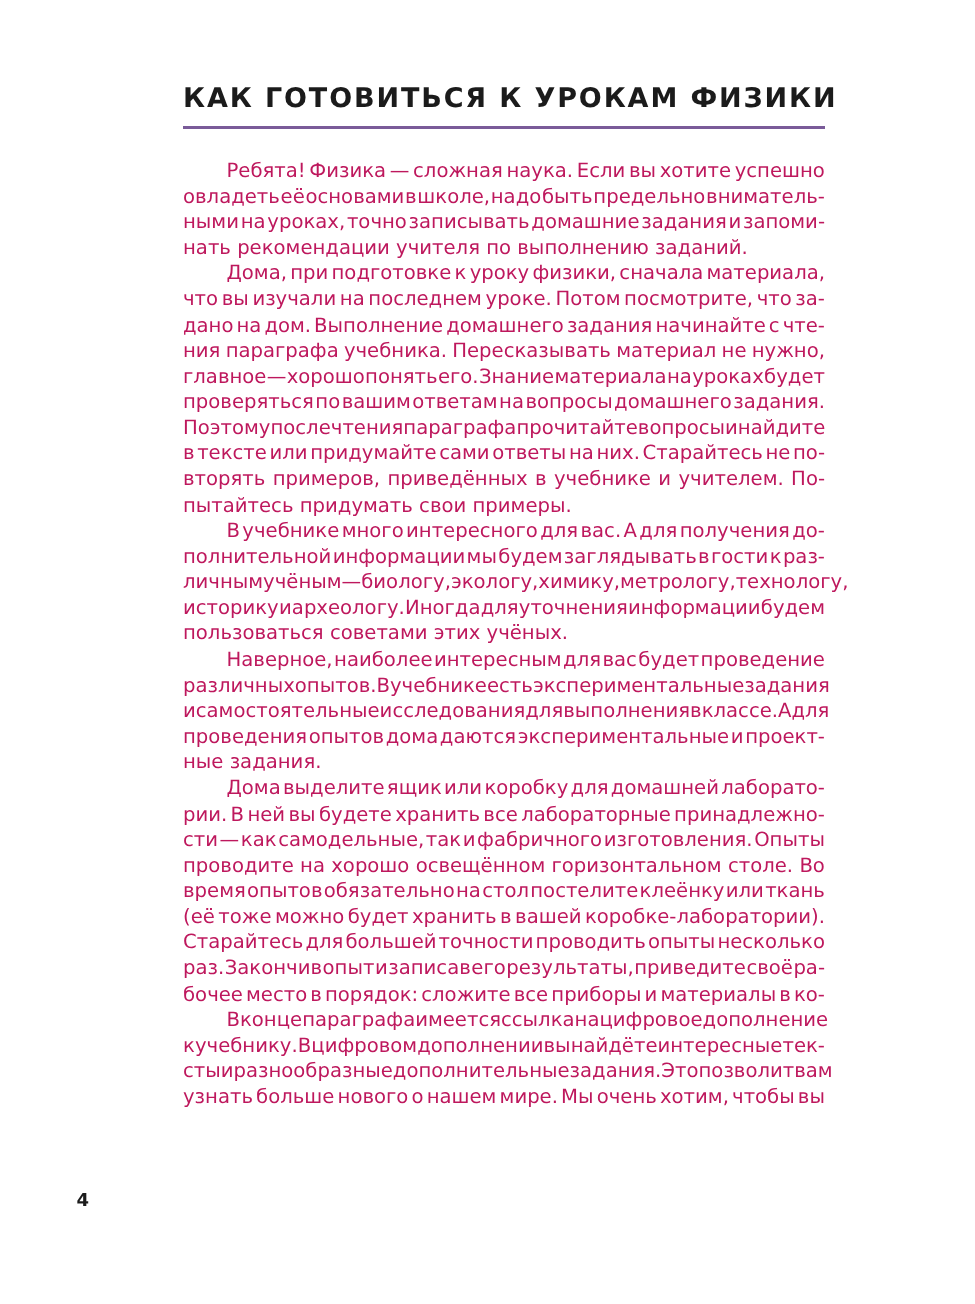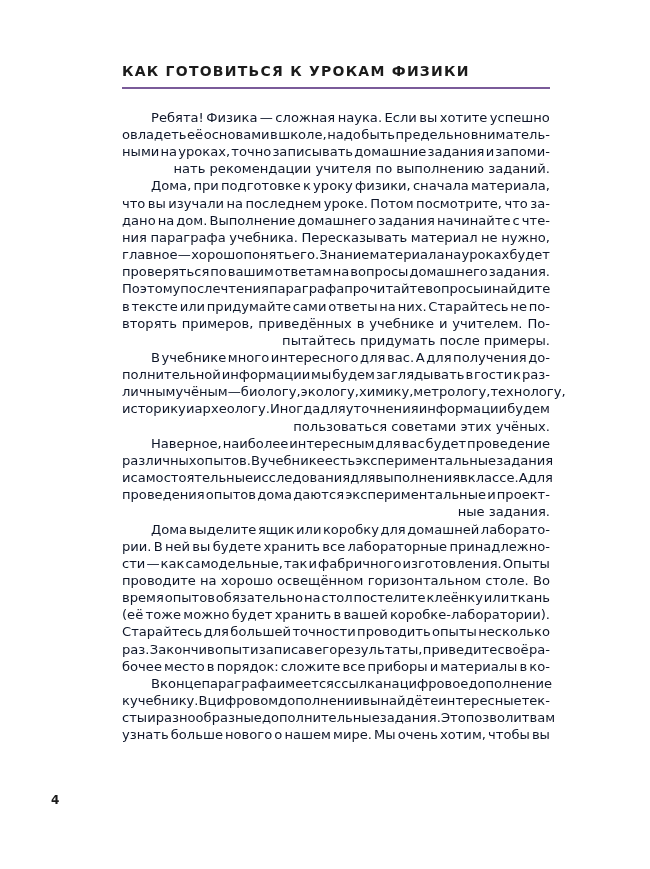--- a/index.html
+++ b/index.html
@@ -21,61 +21,62 @@
 
   .content {
     position: absolute;
     left: 122px;
     top: 55px;
     width: 428px;
   }
 
   .chapter-title {
     font-family: "DejaVu Sans", "Liberation Sans", sans-serif;
-    font-size: 14px;
+    font-size: 18px;
     font-weight: 700;
     letter-spacing: 1.25px;
     color: #1b1b1b;
     line-height: 1.2;
-    margin: 8px 0 7px 0;
+    margin: 0 0 7px 0;
     text-transform: uppercase;
     white-space: nowrap;
+    text-align: center;
   }
 
   .title-rule {
     width: 428px;
     height: 2px;
     background: #7a5b99;
     margin: 0 0 20px 0;
   }
 
   .body-text {
     font-family: "DejaVu Sans", "Liberation Sans", sans-serif;
     font-size: 13.1px;
     line-height: 17.15px;
-    color: #0f172a;
+    color: #be185d;
     text-align: justify;
     text-justify: inter-word;
     width: 428px;
   }
 
   
   .para {
     margin: 0;
   }
 
   .line {
     display: flex;
     justify-content: space-between;
     white-space: pre;
     width: 428px;
   }
 
   .line.last {
-    justify-content: flex-end;
+    justify-content: flex-start;
   }
 
   .line.first {
     padding-left: 29px;
     width: 399px;
   }
 
   .line .w {
     white-space: pre;
   }
@@ -111,21 +112,21 @@
         <div class="para">
           <div class="line first"><span class="w">Дома,</span><span class="w">при</span><span class="w">подготовке</span><span class="w">к</span><span class="w">уроку</span><span class="w">физики,</span><span class="w">сначала</span><span class="w">материала,</span></div>
           <div class="line"><span class="w">что</span><span class="w">вы</span><span class="w">изучали</span><span class="w">на</span><span class="w">последнем</span><span class="w">уроке.</span><span class="w">Потом</span><span class="w">посмотрите,</span><span class="w">что</span><span class="w">за-</span></div>
           <div class="line"><span class="w">дано</span><span class="w">на</span><span class="w">дом.</span><span class="w">Выполнение</span><span class="w">домашнего</span><span class="w">задания</span><span class="w">начинайте</span><span class="w">с</span><span class="w">чте-</span></div>
           <div class="line"><span class="w">ния</span><span class="w">параграфа</span><span class="w">учебника.</span><span class="w">Пересказывать</span><span class="w">материал</span><span class="w">не</span><span class="w">нужно,</span></div>
           <div class="line"><span class="w">главное</span><span class="w">—</span><span class="w">хорошо</span><span class="w">понять</span><span class="w">его.</span><span class="w">Знание</span><span class="w">материала</span><span class="w">на</span><span class="w">уроках</span><span class="w">будет</span></div>
           <div class="line"><span class="w">проверяться</span><span class="w">по</span><span class="w">вашим</span><span class="w">ответам</span><span class="w">на</span><span class="w">вопросы</span><span class="w">домашнего</span><span class="w">задания.</span></div>
           <div class="line"><span class="w">Поэтому</span><span class="w">после</span><span class="w">чтения</span><span class="w">параграфа</span><span class="w">прочитайте</span><span class="w">вопросы</span><span class="w">и</span><span class="w">найдите</span></div>
           <div class="line"><span class="w">в</span><span class="w">тексте</span><span class="w">или</span><span class="w">придумайте</span><span class="w">сами</span><span class="w">ответы</span><span class="w">на</span><span class="w">них.</span><span class="w">Старайтесь</span><span class="w">не</span><span class="w">по-</span></div>
           <div class="line"><span class="w">вторять</span><span class="w">примеров,</span><span class="w">приведённых</span><span class="w">в</span><span class="w">учебнике</span><span class="w">и</span><span class="w">учителем.</span><span class="w">По-</span></div>
-          <div class="line last"><span class="w">пытайтесь придумать после примеры.</span></div>
+          <div class="line last"><span class="w">пытайтесь придумать свои примеры.</span></div>
         </div>
         <div class="para">
           <div class="line first"><span class="w">В</span><span class="w">учебнике</span><span class="w">много</span><span class="w">интересного</span><span class="w">для</span><span class="w">вас.</span><span class="w">А</span><span class="w">для</span><span class="w">получения</span><span class="w">до-</span></div>
           <div class="line"><span class="w">полнительной</span><span class="w">информации</span><span class="w">мы</span><span class="w">будем</span><span class="w">заглядывать</span><span class="w">в</span><span class="w">гости</span><span class="w">к</span><span class="w">раз-</span></div>
           <div class="line"><span class="w">личным</span><span class="w">учёным</span><span class="w">—</span><span class="w">биологу,</span><span class="w">экологу,</span><span class="w">химику,</span><span class="w">метрологу,</span><span class="w">технологу,</span></div>
           <div class="line"><span class="w">историку</span><span class="w">и</span><span class="w">археологу.</span><span class="w">Иногда</span><span class="w">для</span><span class="w">уточнения</span><span class="w">информации</span><span class="w">будем</span></div>
           <div class="line last"><span class="w">пользоваться советами этих учёных.</span></div>
         </div>
         <div class="para">
           <div class="line first"><span class="w">Наверное,</span><span class="w">наиболее</span><span class="w">интересным</span><span class="w">для</span><span class="w">вас</span><span class="w">будет</span><span class="w">проведение</span></div>

